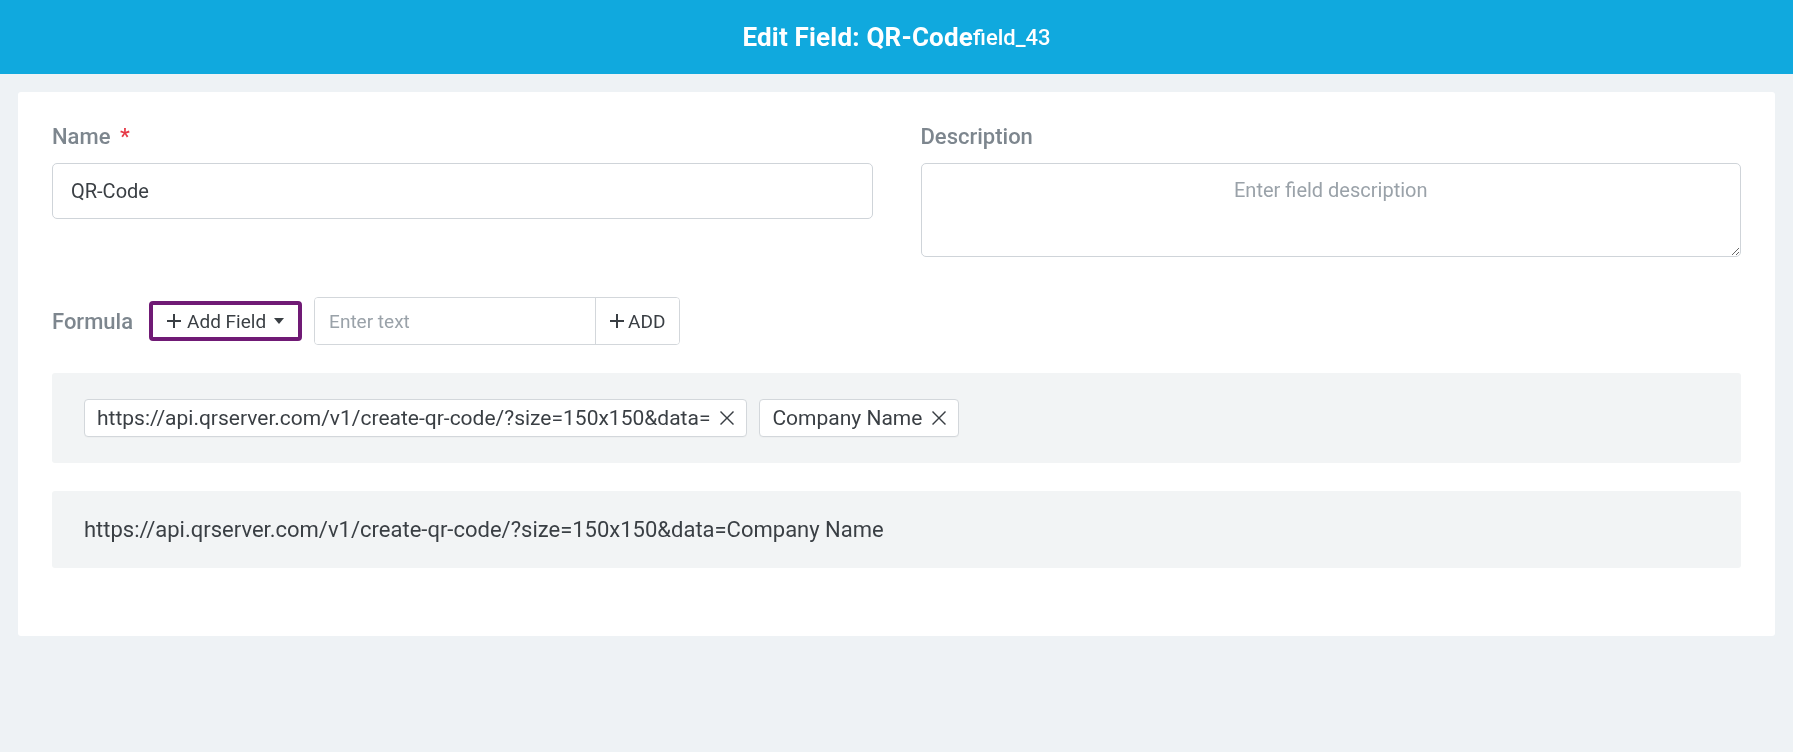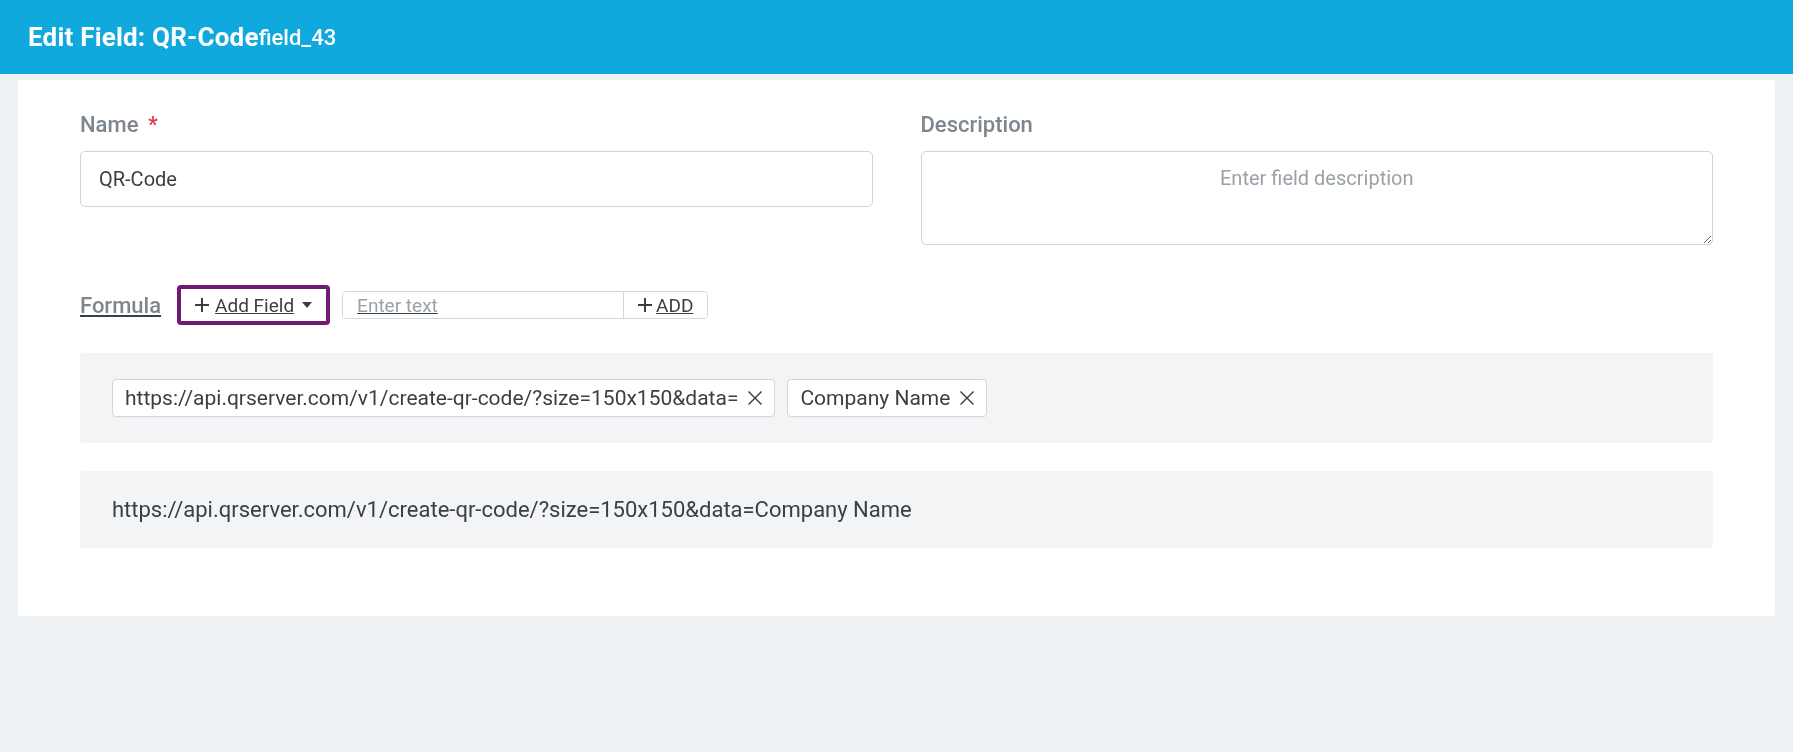--- a/index.html
+++ b/index.html
@@ -11,40 +11,40 @@
       -webkit-font-smoothing:antialiased;
       width:1793px;
     }
 
     
     .header{
       background:#10a9de;
       color:#fff;
       display:flex;
       align-items:center;
-      justify-content:flex-start;
+      justify-content:center;
       padding:22px 28px;
     }
     .header h1{
       margin:0;
       font-size:26px;
       font-weight:700;
       letter-spacing:.2px;
     }
     .header .field-id{
       font-size:22px;
       font-weight:500;
     }
 
     
     .card{
       background:#fff;
-      margin:6px 18px;
+      margin:18px 18px;
       border-radius:3px;
-      padding:32px 62px 40px;
+      padding:32px 34px 40px;
     }
 
     
     .row-top{
       display:flex;
       gap:48px;
       margin-bottom:36px;
     }
     .col{flex:1 1 0}
 
@@ -83,21 +83,20 @@
       text-align:center;
     }
     .textarea::placeholder{color:#9aa2a9}
 
     
     .formula-bar{
       display:flex;
       align-items:center;
       gap:12px;
       margin-bottom:28px;
-      text-decoration:underline;
     }
     .formula-label{
       font-size:22px;
       font-weight:500;
       color:#7d868e;
       margin-right:4px;
     }
     .btn{
       display:inline-flex;
       align-items:center;
@@ -109,21 +108,21 @@
       background:#fff;
       font-size:19px;
       color:#3a3f44;
       cursor:pointer;
       font-family:inherit;
     }
     .btn .caret{margin-left:2px}
 
     .input-group{
       display:inline-flex;
-      height:28px;
+      height:48px;
       border:1px solid #d3d7db;
       border-radius:4px;
       overflow:hidden;
     }
     .input-group input{
       width:280px;
       border:none;
       padding:0 14px;
       font-size:19px;
       font-family:inherit;

